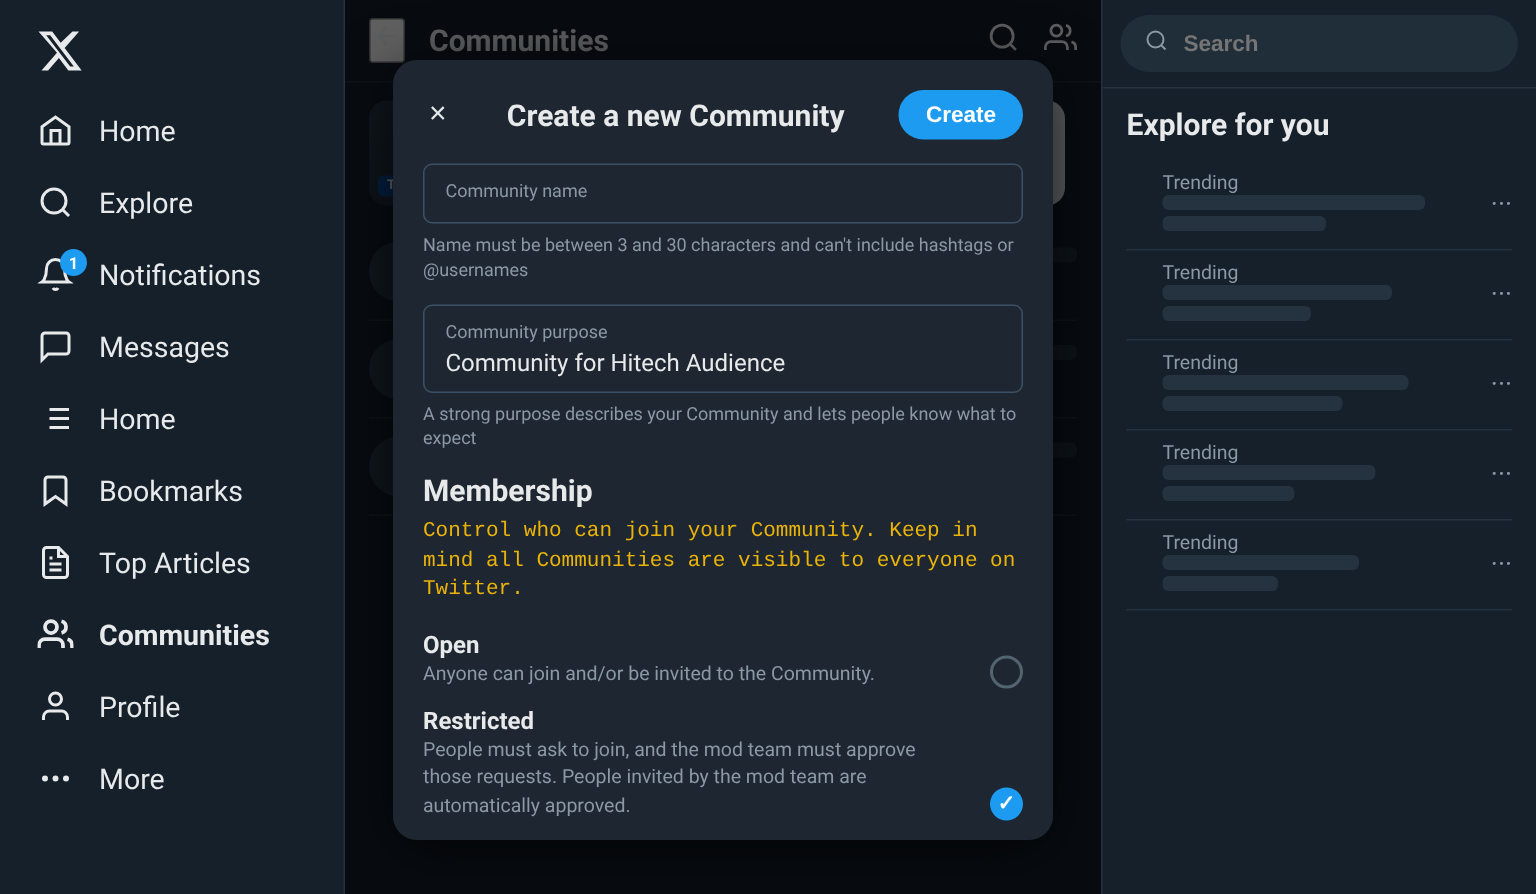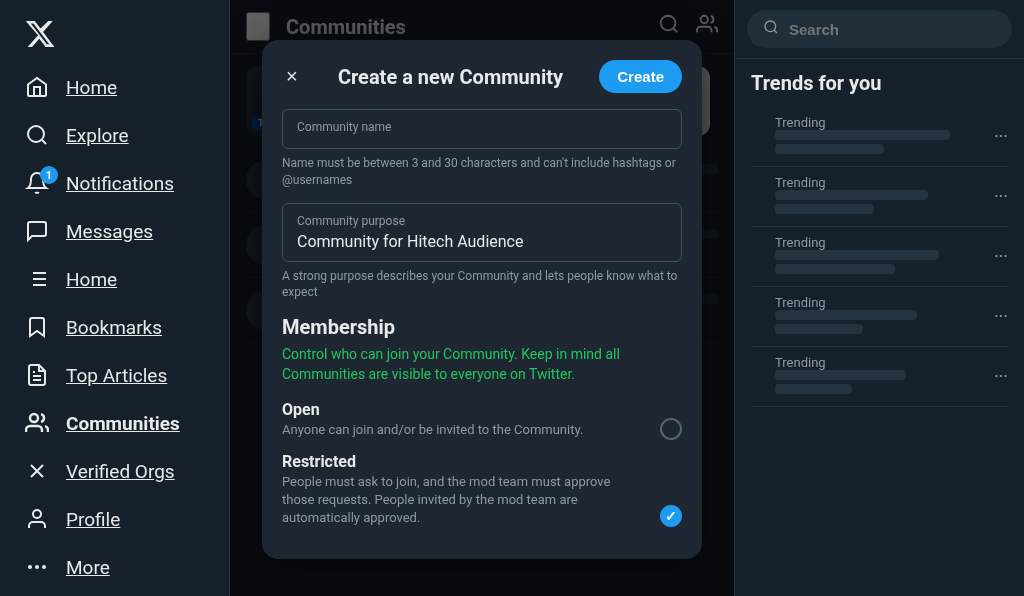--- a/index.html
+++ b/index.html
@@ -36,21 +36,20 @@
       align-items: center;
       gap: 16px;
       padding: 10px 12px;
       border-radius: 999px;
       cursor: pointer;
       font-size: 19px;
       font-weight: 400;
       color: #e7e9ea;
       position: relative;
       transition: background 0.15s;
-      text-decoration: underline;
     }
     .nav-item.active { font-weight: 700; }
     .nav-item .nav-icon { width: 26px; height: 26px; display: flex; align-items: center; justify-content: center; font-size: 22px; }
     .nav-badge {
       position: absolute;
       top: 6px;
       left: 28px;
       background: #1d9bf0;
       color: #fff;
       font-size: 11px;
@@ -222,23 +221,24 @@
       margin-bottom: 14px;
       line-height: 1.4;
     }
     .section-title {
       font-size: 20px;
       font-weight: 700;
       margin-bottom: 6px;
     }
     .section-desc {
       font-size: 14px;
-      color: #22c55e;
+      color: #eab308;
       margin-bottom: 16px;
       line-height: 1.4;
+      font-family: Liberation Mono, monospace;
     }
     .membership-option {
       display: flex;
       align-items: flex-end;
       justify-content: space-between;
       margin-bottom: 12px;
       gap: 48px;
     }
     .option-info { flex: 1; }
     .option-title { font-size: 16px; font-weight: 700; margin-bottom: 2px; }
@@ -405,29 +405,20 @@
     <div class="nav-item active">
       <span class="nav-icon">
         <svg width="24" height="24" viewBox="0 0 24 24" fill="none" stroke="currentColor" stroke-width="2.5">
             <path d="M17 21v-2a4 4 0 00-4-4H5a4 4 0 00-4 4v2"></path>
             <circle cx="9" cy="7" r="4"></circle>
             <path d="M23 21v-2a4 4 0 00-3-3.87"></path>
             <path d="M16 3.13a4 4 0 010 7.75"></path>
           </svg>
       </span>
       <span>Communities</span>
-    </div>
-    <div class="nav-item">
-      <span class="nav-icon">
-        <svg width="24" height="24" viewBox="0 0 24 24" fill="none" stroke="currentColor" stroke-width="2">
-            <line x1="18" y1="6" x2="6" y2="18"></line>
-            <line x1="6" y1="6" x2="18" y2="18"></line>
-          </svg>
-      </span>
-      <span>Verified Orgs</span>
     </div>
     <div class="nav-item">
       <span class="nav-icon">
         <svg width="24" height="24" viewBox="0 0 24 24" fill="none" stroke="currentColor" stroke-width="2">
             <path d="M20 21v-2a4 4 0 00-4-4H8a4 4 0 00-4 4v2"></path>
             <circle cx="12" cy="7" r="4"></circle>
           </svg>
       </span>
       <span>Profile</span>
     </div>
@@ -559,21 +550,21 @@
       <span class="search-icon">
         <svg width="16" height="16" viewBox="0 0 24 24" fill="none" stroke="currentColor" stroke-width="2">
             <circle cx="11" cy="11" r="8"></circle>
             <line x1="21" y1="21" x2="16.65" y2="16.65"></line>
           </svg>
       </span>
       <input class="search-input" type="text" placeholder="Search" style="">
     </div>
   </div>
   <div class="trends-section">
-    <div class="trends-title">Trends for you</div>
+    <div class="trends-title">Explore for you</div>
     <div class="trend-item">
       <div class="trend-text">
         <div class="trend-label">Trending</div>
         <div class="placeholder-line" style="width:80%;"></div>
         <div class="placeholder-line" style="width:50%;"></div>
       </div>
       <span class="trend-dots">···</span>
     </div>
     <div class="trend-item">
       <div class="trend-text">

